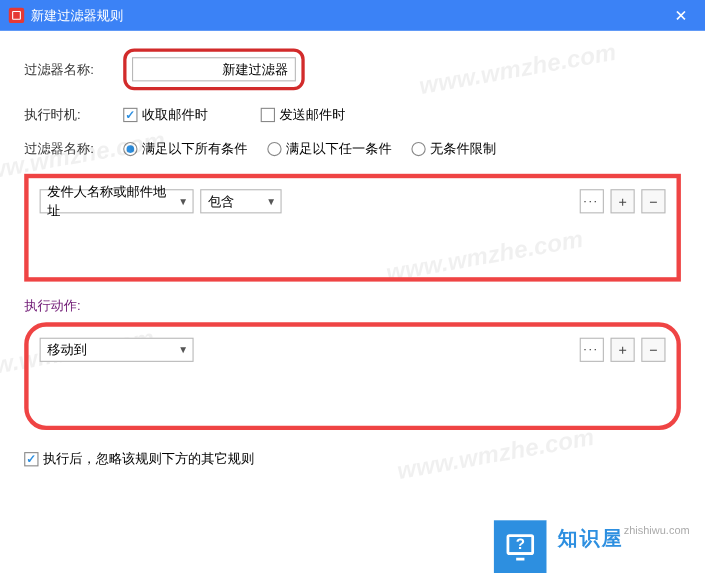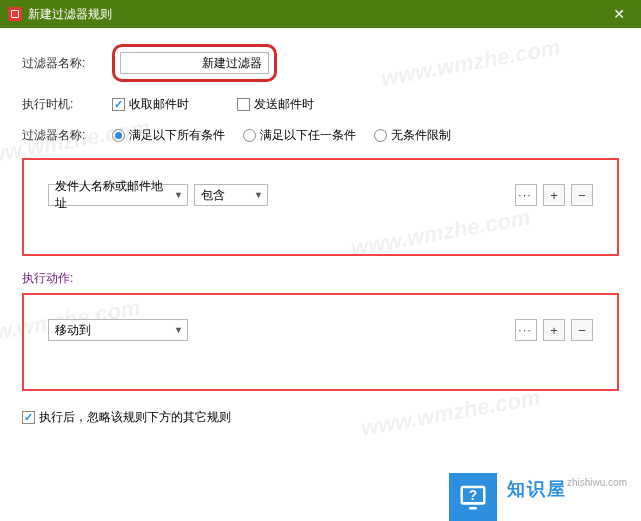--- a/index.html
+++ b/index.html
@@ -7,21 +7,21 @@
     margin: 0;
     font-family: "Microsoft YaHei", Arial, sans-serif;
     font-size: 12px;
     background: #fff;
     width: 641px;
     height: 521px;
     position: relative;
     overflow: hidden;
   }
   .titlebar {
-    background: #4d7c0f;
+    background: #3b82f6;
     color: #fff;
     height: 28px;
     display: flex;
     align-items: center;
     padding: 0 8px;
   }
   .titlebar .app-icon {
     width: 14px; height: 14px;
     background: #e53935;
     border-radius: 2px;
@@ -107,23 +107,23 @@
     align-items: center;
     justify-content: center;
   }
   .rad-box.checked::after {
     content: "";
     width: 7px; height: 7px;
     background: #2d8fe0;
     border-radius: 50%;
   }
   .panel {
-    border: 2px solid #ef4444;
+    border: 4px solid #ef4444;
     min-height: 98px;
-    padding: 24px;
+    padding: 10px;
     margin-bottom: 14px;
     position: relative;
   }
   .cond-row, .act-row {
     display: flex;
     gap: 6px;
     align-items: center;
   }
   .dropdown {
     border: 1px solid #b8b8b8;
@@ -158,21 +158,21 @@
     align-items: center;
     justify-content: center;
     cursor: pointer;
     font-size: 13px;
     color: #444;
   }
   .section-label {
     color: #701a75;
     margin: 10px 0 6px 0;
   }
-  .panel2 { min-height: 98px; }
+  .panel2 { min-height: 98px; border-radius: 20px; }
   .footer-check {
     display: flex;
     align-items: center;
     gap: 5px;
     margin-top: 18px;
   }
   .watermark {
     position: absolute;
     color: rgba(0,0,0,0.06);
     font-size: 22px;

